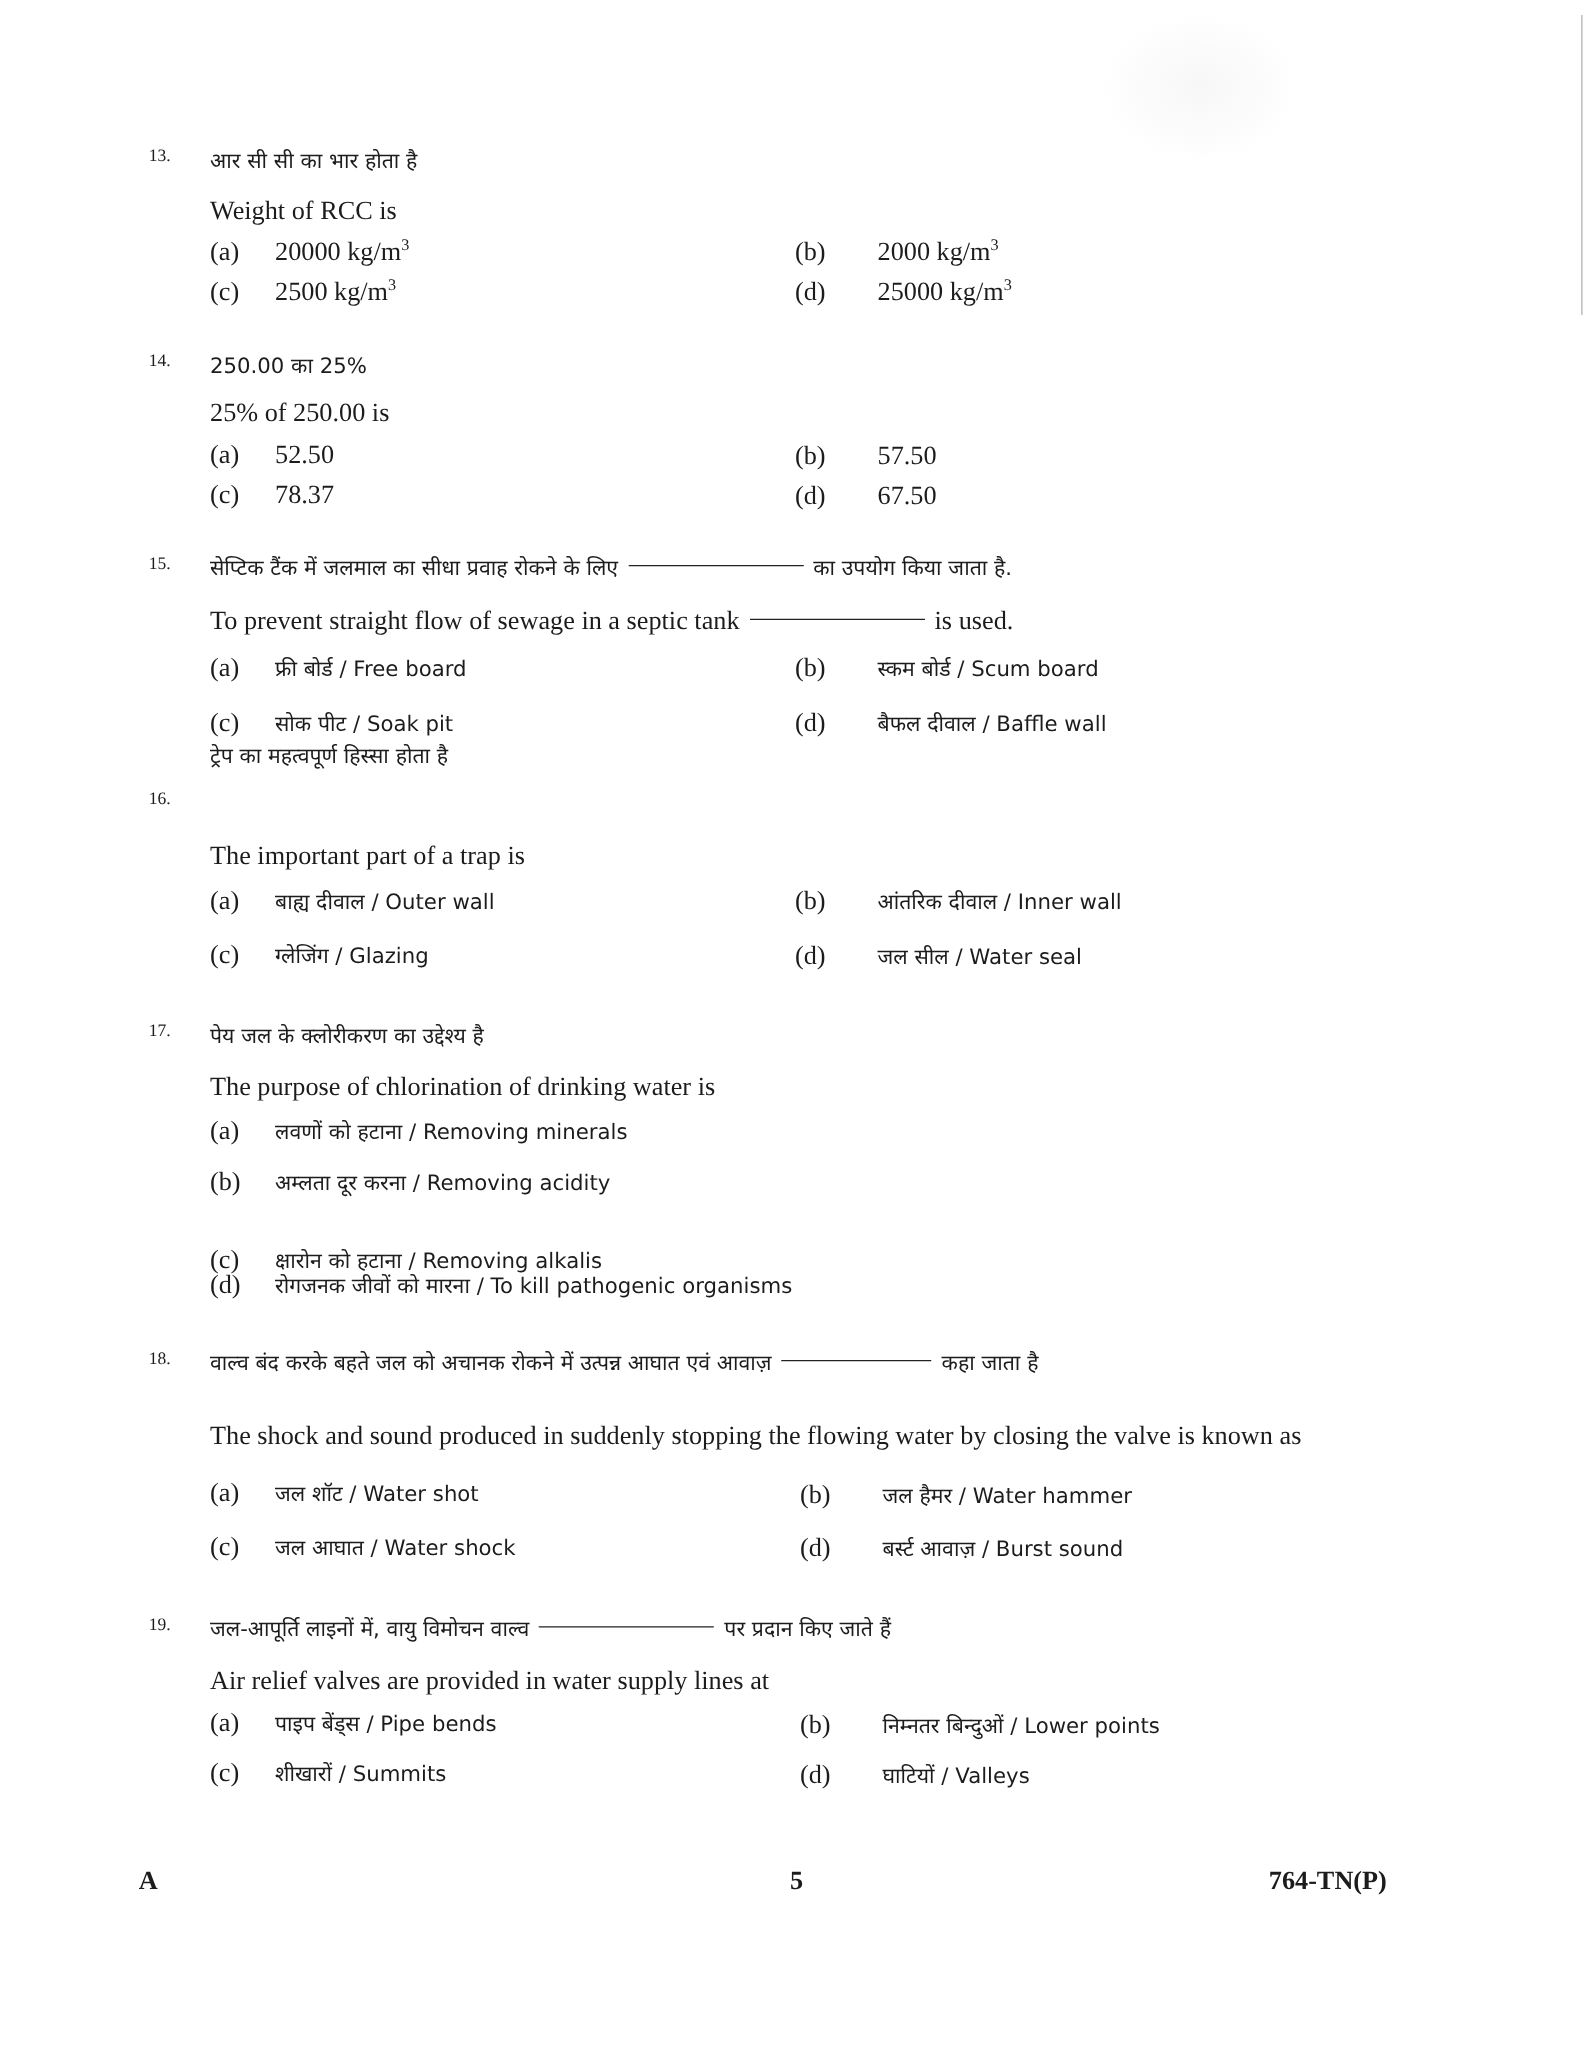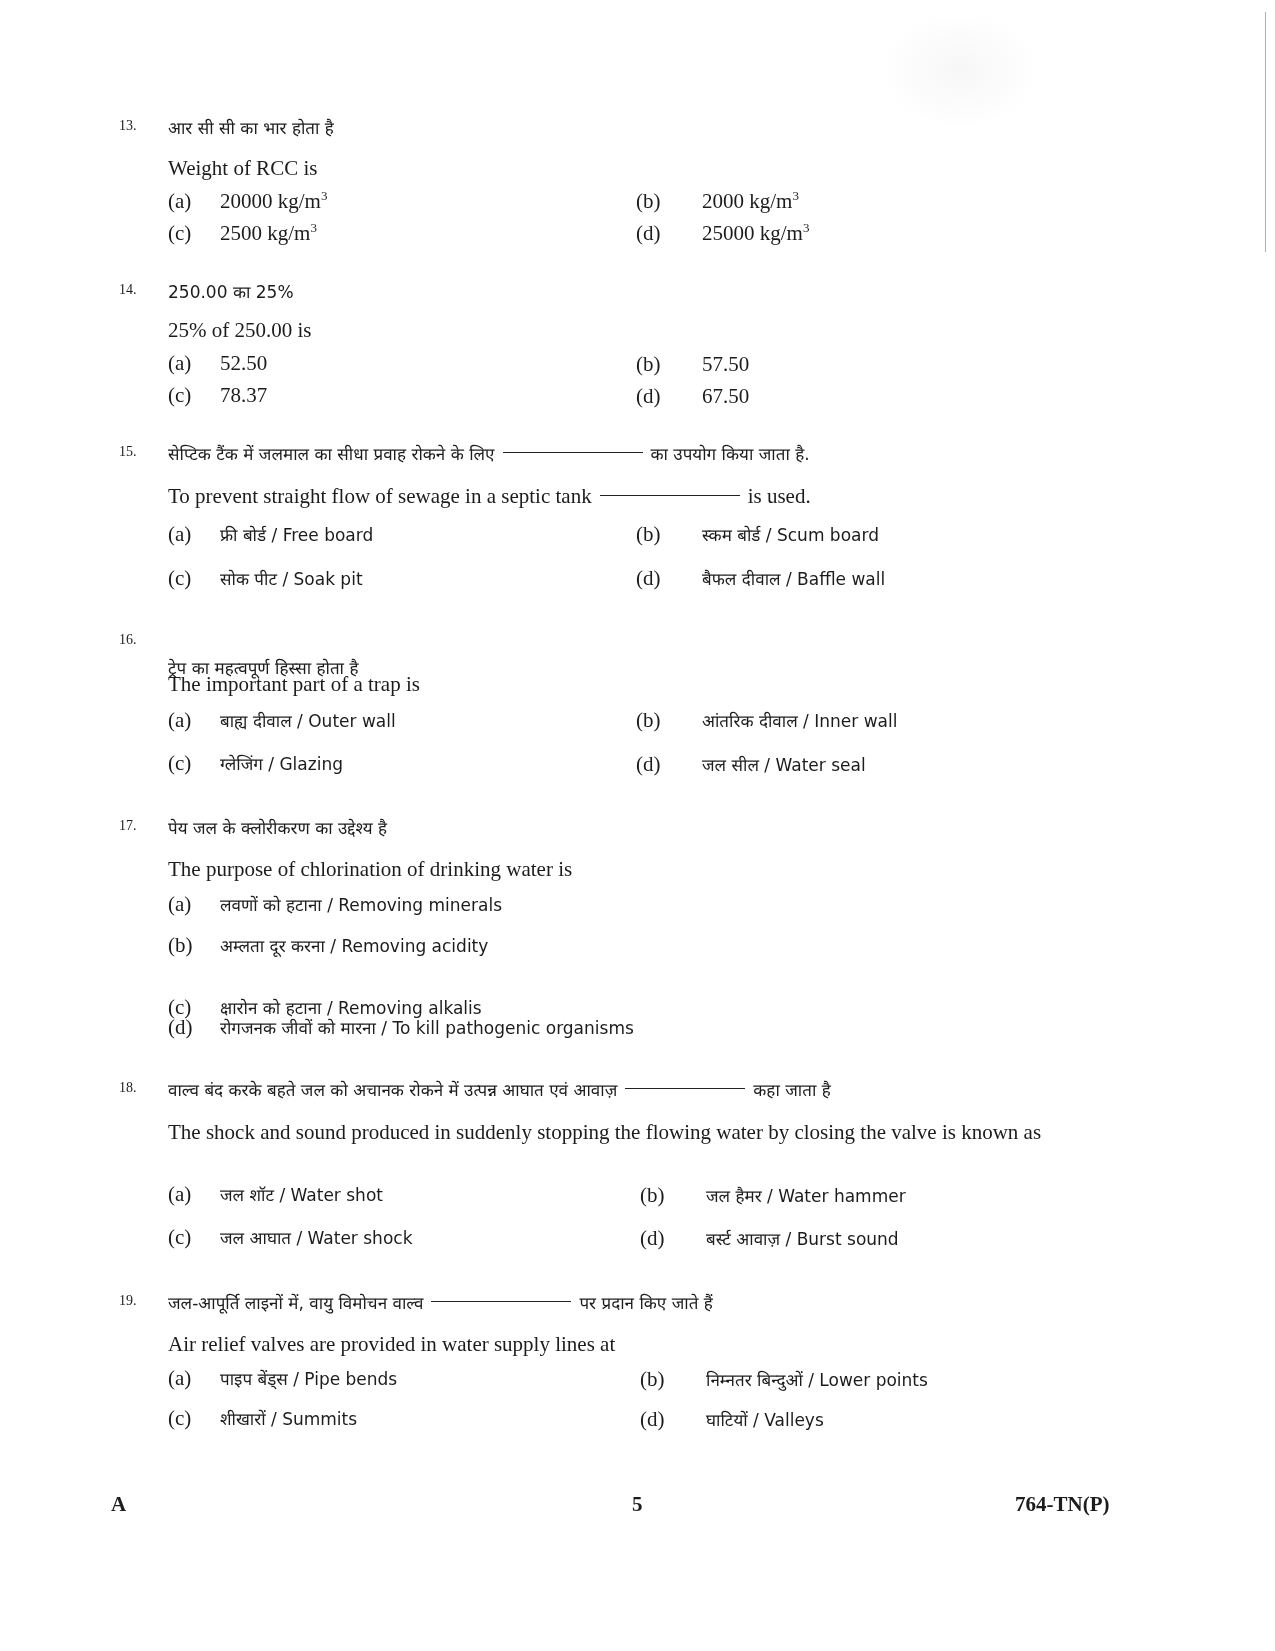--- a/index.html
+++ b/index.html
@@ -60,20 +60,21 @@
       font-family: "DejaVu Sans", sans-serif;
       font-size: 17px;
     }
     .en-wrap {
       position: absolute;
       left: 168px;
       width: 990px;
       font-size: 21px;
       line-height: 25px;
       font-family: "Liberation Serif", "DejaVu Serif", serif;
+      margin-top: 16px;
     }
     .opt {
       position: absolute;
       font-size: 21px;
       white-space: nowrap;
       font-family: "Liberation Serif", "DejaVu Serif", serif;
     }
     .opt .lbl {
       display: inline-block;
       width: 52px;
@@ -156,21 +157,21 @@
     <div class="opt" style="left:168px; top:566px">
       <span class="lbl">(c)</span><span class="hindi">सोक पीट / Soak pit</span>
     </div>
     <div class="opt" style="left:636px; top:566px">
       <span class="lbl" style="width:66px">(d)</span><span class="hindi">बैफल दीवाल / Baffle wall</span>
     </div>
   </div>
 
   <div class="q">
     <span class="qnum" style="top:632px">16.</span>
-    <span class="line hindi" style="top:656px">ट्रेप का महत्वपूर्ण हिस्सा होता है</span>
+    <span class="line hindi" style="top:592px">ट्रेप का महत्वपूर्ण हिस्सा होता है</span>
     <span class="line" style="top:672px">The important part of a trap is</span>
     <div class="opt" style="left:168px; top:708px">
       <span class="lbl">(a)</span><span class="hindi">बाह्य दीवाल / Outer wall</span>
     </div>
     <div class="opt" style="left:636px; top:708px">
       <span class="lbl" style="width:66px">(b)</span><span class="hindi">आंतरिक दीवाल / Inner wall</span>
     </div>
     <div class="opt" style="left:168px; top:751px">
       <span class="lbl">(c)</span><span class="hindi">ग्लेजिंग / Glazing</span>
     </div>

